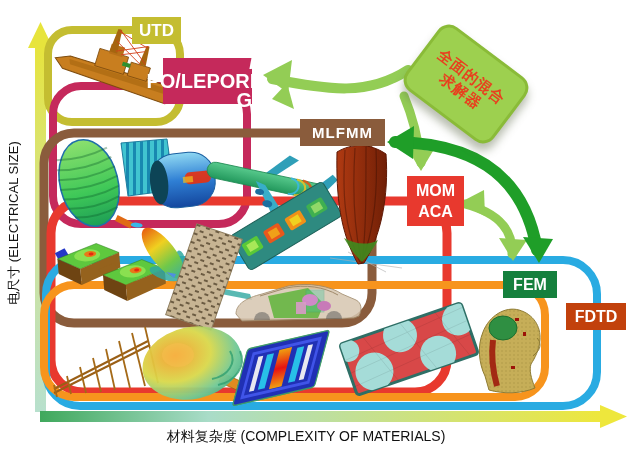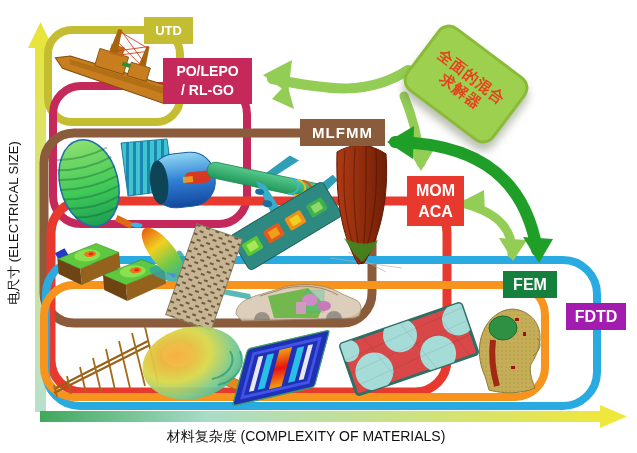--- a/index.html
+++ b/index.html
@@ -7,26 +7,26 @@
     position:relative;width:637px;height:453px;background:#ffffff;overflow:hidden;
     font-family:"Liberation Sans",sans-serif;
   }
   #stage svg{position:absolute;left:0;top:0;}
   .lab{
     position:absolute;color:#ffffff;font-weight:bold;text-align:center;
     display:flex;align-items:center;justify-content:center;
     font-family:"Liberation Sans",sans-serif;
   }
   .lab .ln{display:block;}
-  #lab-utd  {left:144px;top:17px; width:49px;height:27px;background:#c4bd31;font-size:13px;}
-  #lab-po   {left:163px;top:58px; width:89px;height:46px;background:#c5295b;font-size:14px;line-height:19px;flex-direction:column;}
+  #lab-utd  {left:132px;top:17px; width:49px;height:27px;background:#c4bd31;font-size:17px;}
+  #lab-po   {left:163px;top:58px; width:89px;height:46px;background:#c5295b;font-size:20px;line-height:19px;flex-direction:row;}
   #lab-mlfmm{left:300px;top:119px;width:85px;height:27px;background:#8a5c3c;font-size:15px;letter-spacing:1px;}
   #lab-mom  {left:407px;top:176px;width:57px;height:50px;background:#e8392e;font-size:16px;line-height:21px;flex-direction:column;}
   #lab-fem  {left:503px;top:271px;width:54px;height:27px;background:#15803d;font-size:16px;}
-  #lab-fdtd {left:566px;top:303px;width:60px;height:27px;background:#a21caf;font-size:16px;}
+  #lab-fdtd {left:566px;top:303px;width:60px;height:27px;background:#c2410c;font-size:16px;}
   #blob{
     position:absolute;left:411px;top:44px;width:104px;height:74px;
     transform:rotate(37deg);background:#9dd04f;border:3px solid #8abb38;border-radius:14px;
     box-shadow:4px 6px 9px rgba(100,110,80,.45);
     color:#e8401e;font-size:15px;font-weight:bold;letter-spacing:1px;line-height:18px;
     display:flex;flex-direction:column;align-items:center;justify-content:center;text-align:center;
   }
   .axis-label{position:absolute;color:#111;font-family:"Liberation Sans",sans-serif;}
   #xlabel{left:96px;top:428px;width:420px;text-align:center;font-size:14px;}
   #ylabel{left:-89px;top:214px;width:206px;text-align:center;font-size:13px;transform:rotate(-90deg);}

